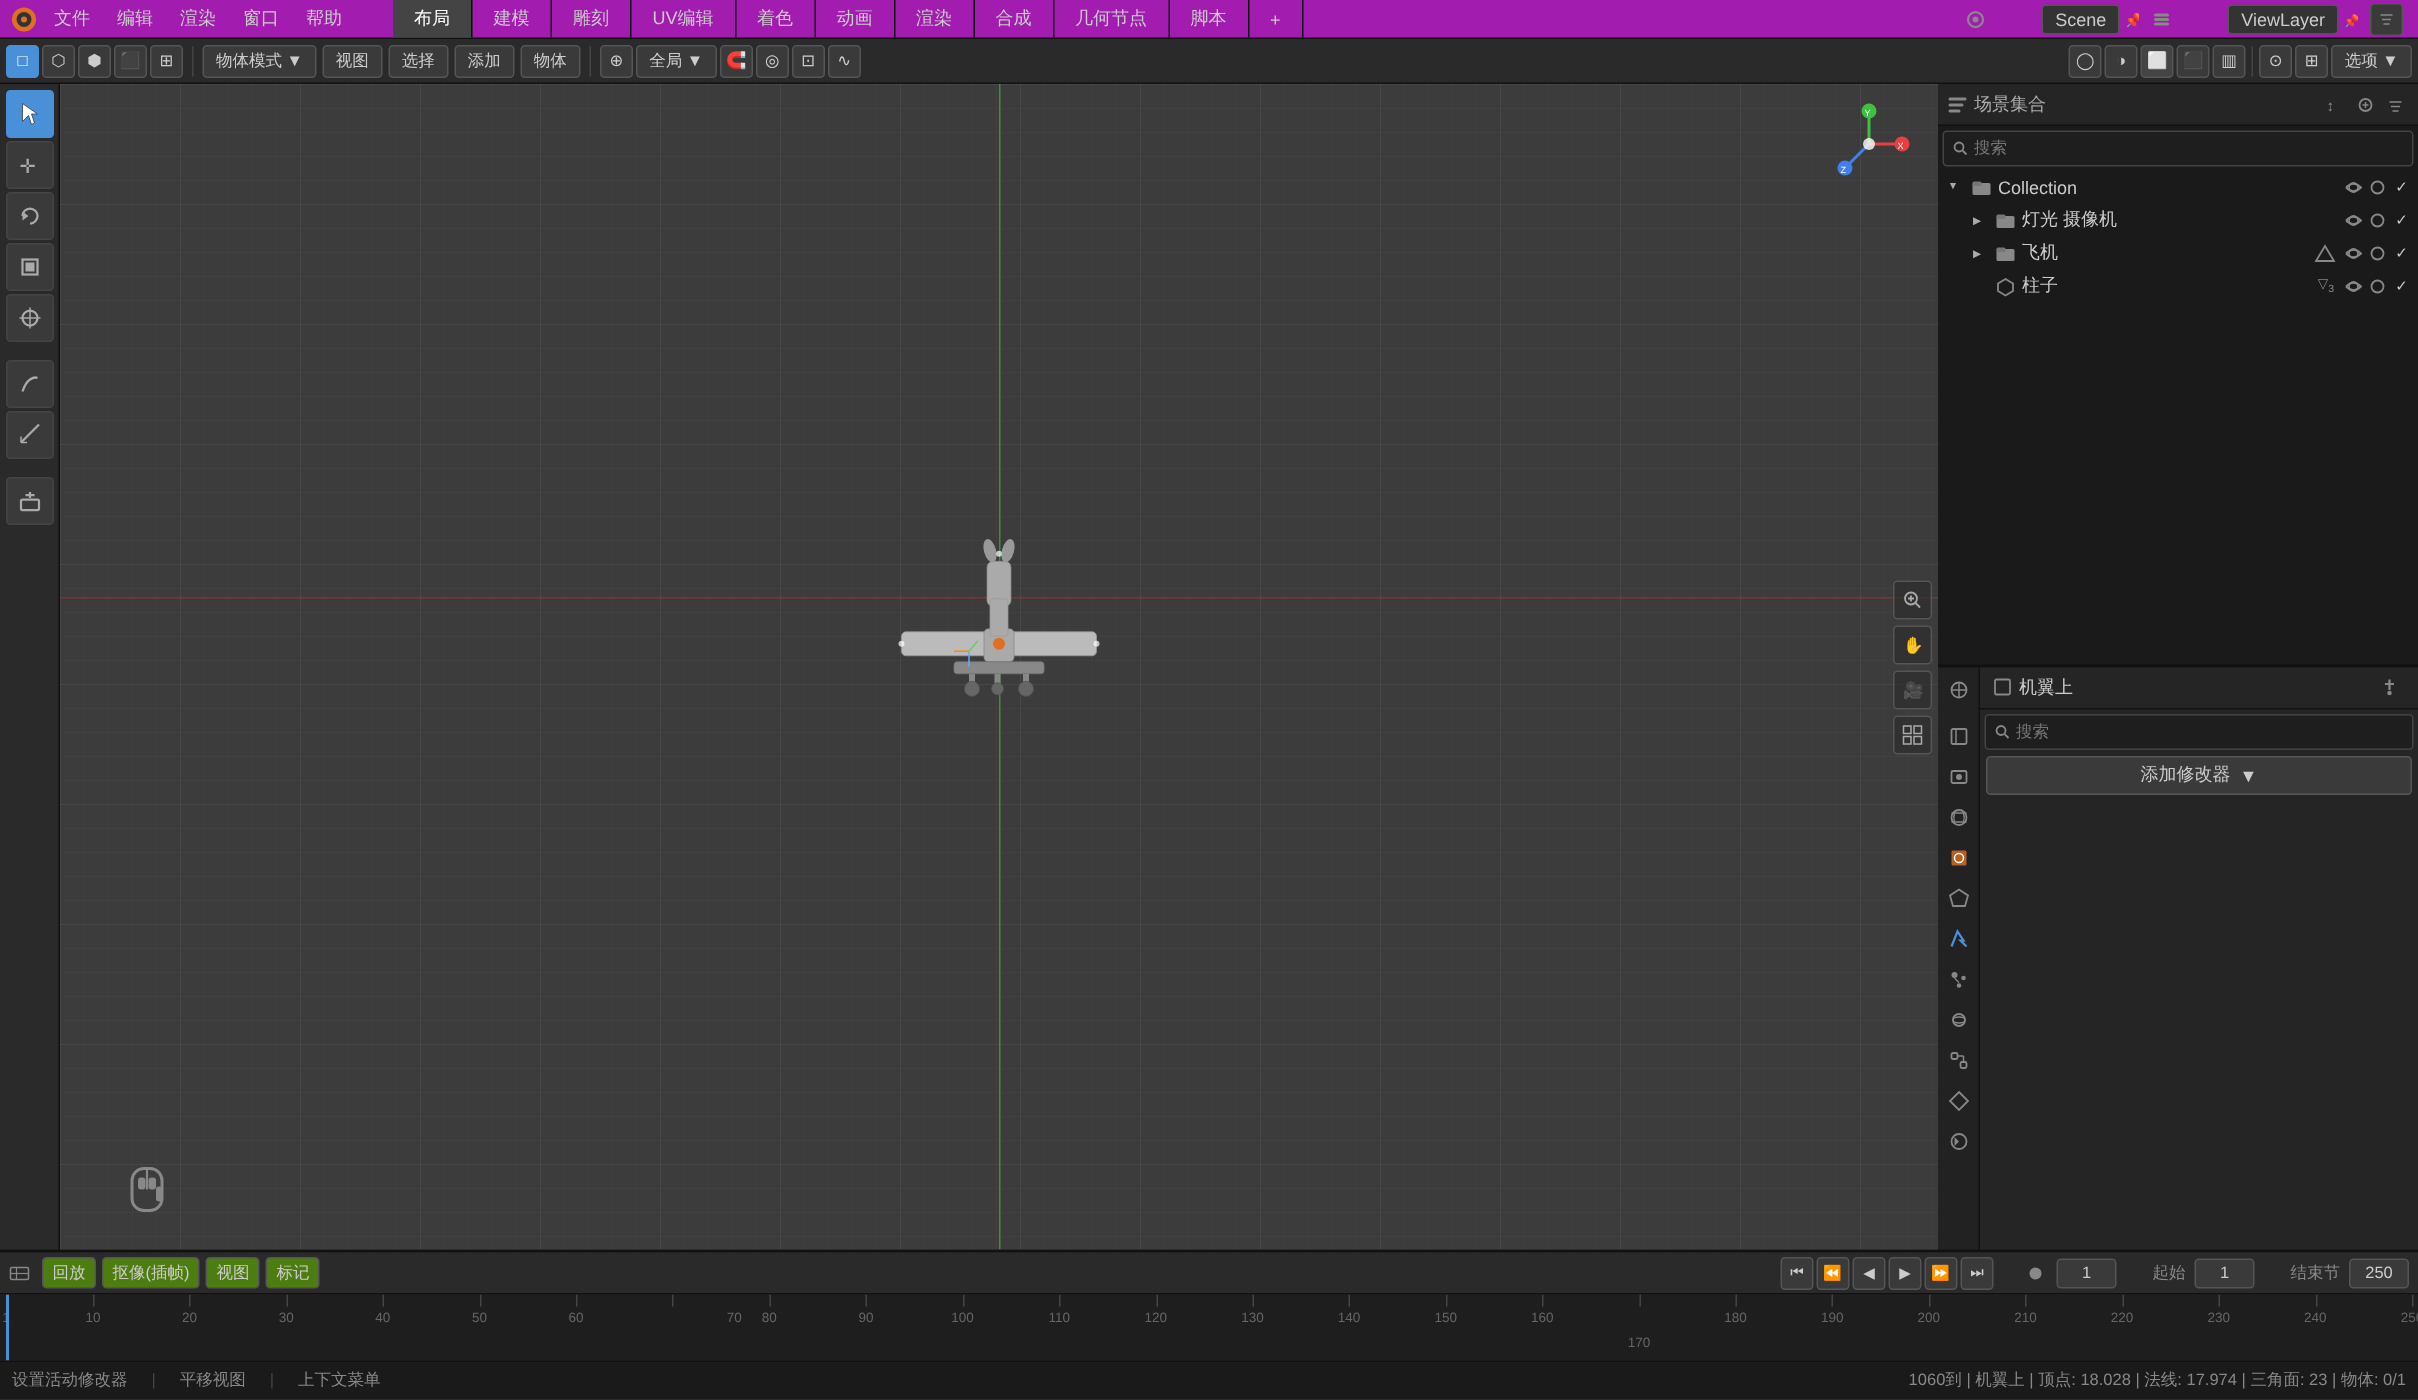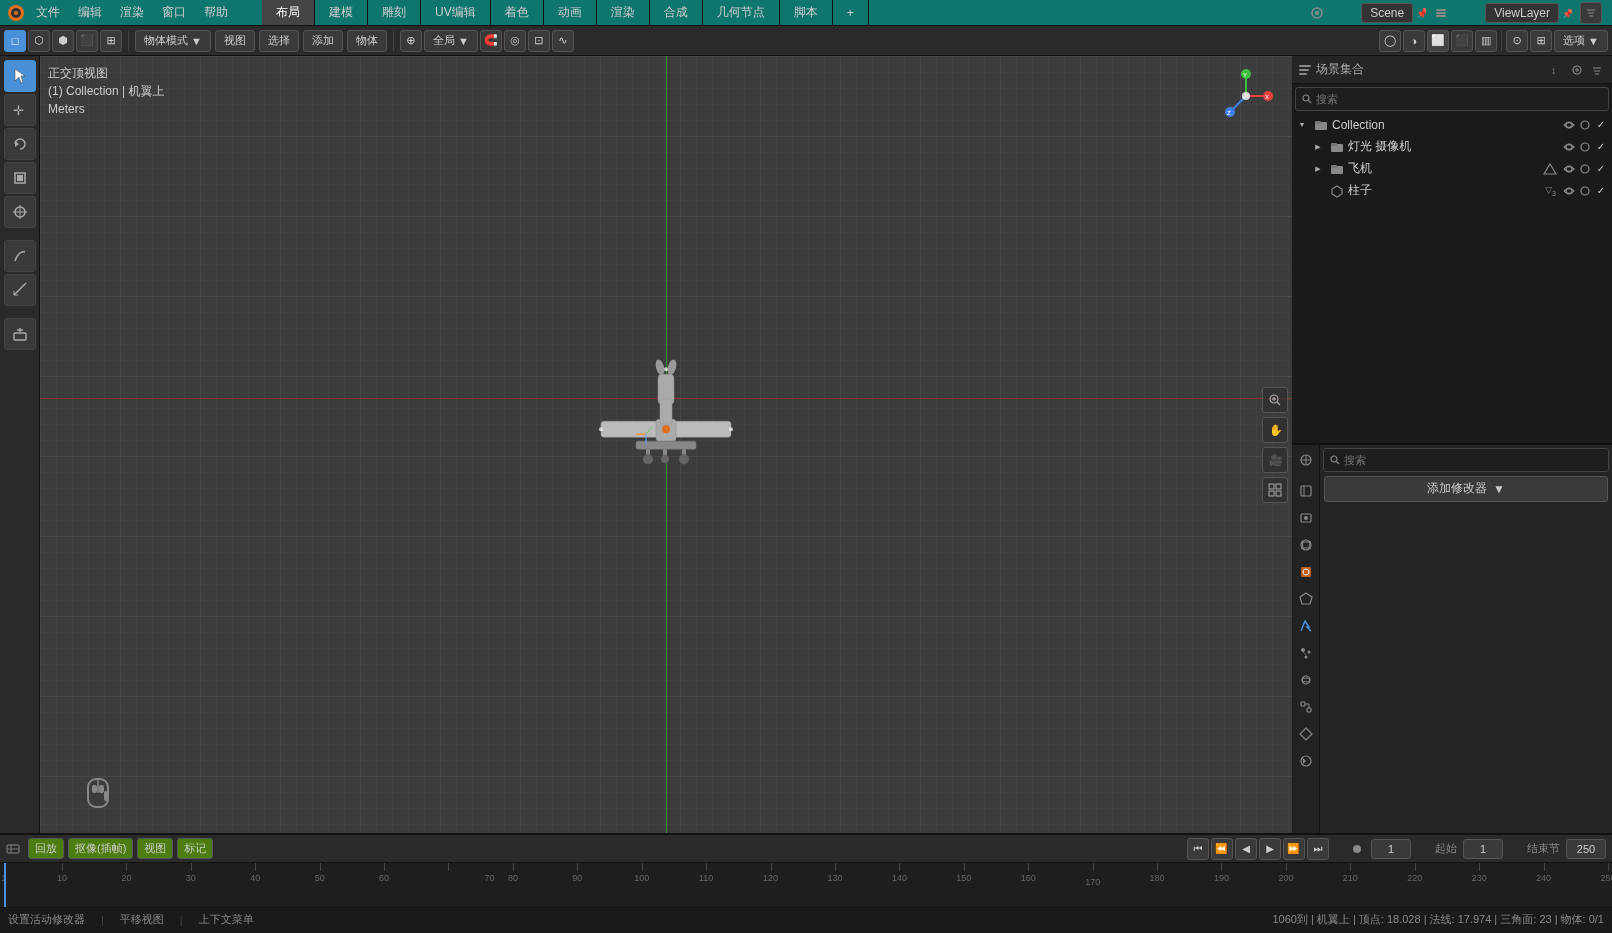--- a/index.html
+++ b/index.html
@@ -11,21 +11,21 @@
       font-size: 12px;
       color: #ccc;
       overflow: hidden;
       position: relative;
     }
 
     
     #top-menu {
       width: 100%;
       height: 26px;
-      background: #0f766e;
+      background: #a21caf;
       display: flex;
       align-items: center;
       border-bottom: 1px solid #111;
       position: relative;
       z-index: 100;
     }
     .top-menu-left {
       display: flex;
       align-items: center;
       gap: 2px;
@@ -683,25 +683,20 @@
   </div>
 
   <div id="viewport">
 
     <div class="grid-bg" style="width:100%;height:100%;position:absolute;top:0;left:0;"></div>
 
     <div class="h-line" style="top:44%;background:rgba(200,40,40,0.5);"></div>
 
     <div class="v-line" style="left:50%;background:rgba(60,180,60,0.7);"></div>
 
-    <div class="viewport-info">
-      <div style="font-size:12px;color:#ccc;">正交顶视图</div>
-      <div style="font-size:12px;color:#ccc;">(1) Collection | 机翼上</div>
-      <div style="font-size:12px;color:#ccc;">Meters</div>
-    </div>
 
     <div class="airplane-container">
       <svg width="160" height="140" viewBox="-80 -70 160 140">
 
         <rect x="-8" y="-55" width="16" height="30" rx="4" fill="#aaa" stroke="#888" stroke-width="0.5"></rect>
 
         <ellipse cx="-6" cy="-62" rx="4" ry="8" fill="#999" transform="rotate(-15 -6 -62)"></ellipse>
         <ellipse cx="6" cy="-62" rx="4" ry="8" fill="#999" transform="rotate(15 6 -62)"></ellipse>
 
         <rect x="-65" y="-8" width="130" height="16" rx="3" fill="#bbb" stroke="#999" stroke-width="0.5"></rect>
@@ -1022,20 +1017,33 @@
         <div class="prop-icon">
           <svg width="14" height="14" viewBox="0 0 14 14">
               <circle cx="7" cy="7" r="5" fill="none" stroke="#888" stroke-width="1.2"></circle>
               <path d="M4 4 L7 7 L4 10" fill="#888"></path>
             </svg>
         </div>
       </div>
 
       <div class="prop-content">
 
+        <div class="panel-header" style="height:28px;padding:0 8px;gap:4px;">
+          <svg width="14" height="14" viewBox="0 0 14 14">
+            <rect x="2" y="2" width="10" height="10" rx="1" fill="none" stroke="#888" stroke-width="1.2"></rect>
+          </svg>
+          <span style="font-size:12px;color:#ccc;flex:1;">机翼上</span>
+          <div class="toolbar-icon-btn" style="border:none;background:transparent;">
+            <svg width="12" height="12" viewBox="0 0 12 12">
+                <line x1="6" y1="1" x2="6" y2="8" stroke="#888" stroke-width="1.5"></line>
+                <circle cx="6" cy="10" r="1.5" fill="#888"></circle>
+                <line x1="3" y1="4" x2="9" y2="4" stroke="#888" stroke-width="1.2"></line>
+              </svg>
+          </div>
+        </div>
 
         <div class="prop-search-bar">
           <svg width="10" height="10" viewBox="0 0 10 10">
             <circle cx="4" cy="4" r="3" fill="none" stroke="#888" stroke-width="1.2"></circle>
             <line x1="6.5" y1="6.5" x2="9" y2="9" stroke="#888" stroke-width="1.2"></line>
           </svg>
           <input class="search-input" type="text" placeholder="搜索" style="">
         </div>
 
         <div class="add-mod-btn">
@@ -1126,21 +1134,21 @@
         <div style="position: absolute; left: 770.57px; top: 10px; font-size: 9px; color: rgb(102, 102, 102); transform: translateX(-50%); white-space: nowrap;">120</div>
         <div style="position: absolute; left: 834.988px; top: 0px; width: 1px; height: 8px; background: rgb(68, 68, 68);"></div>
         <div style="position: absolute; left: 834.988px; top: 10px; font-size: 9px; color: rgb(102, 102, 102); transform: translateX(-50%); white-space: nowrap;">130</div>
         <div style="position: absolute; left: 899.406px; top: 0px; width: 1px; height: 8px; background: rgb(68, 68, 68);"></div>
         <div style="position: absolute; left: 899.406px; top: 10px; font-size: 9px; color: rgb(102, 102, 102); transform: translateX(-50%); white-space: nowrap;">140</div>
         <div style="position: absolute; left: 963.823px; top: 0px; width: 1px; height: 8px; background: rgb(68, 68, 68);"></div>
         <div style="position: absolute; left: 963.823px; top: 10px; font-size: 9px; color: rgb(102, 102, 102); transform: translateX(-50%); white-space: nowrap;">150</div>
         <div style="position: absolute; left: 1028.24px; top: 0px; width: 1px; height: 8px; background: rgb(68, 68, 68);"></div>
         <div style="position: absolute; left: 1028.24px; top: 10px; font-size: 9px; color: rgb(102, 102, 102); transform: translateX(-50%); white-space: nowrap;">160</div>
         <div style="position: absolute; left: 1092.66px; top: 0px; width: 1px; height: 8px; background: rgb(68, 68, 68);"></div>
-        <div style="position: absolute; left: 1092.66px; top: 14px; font-size: 9px; color: rgb(102, 102, 102); transform: translateX(-50%); white-space: nowrap;">170</div>
+        <div style="position: absolute; left: 1092.66px; top: 27px; font-size: 9px; color: rgb(102, 102, 102); transform: translateX(-50%); white-space: nowrap;">170</div>
         <div style="position: absolute; left: 1157.08px; top: 0px; width: 1px; height: 8px; background: rgb(68, 68, 68);"></div>
         <div style="position: absolute; left: 1157.08px; top: 10px; font-size: 9px; color: rgb(102, 102, 102); transform: translateX(-50%); white-space: nowrap;">180</div>
         <div style="position: absolute; left: 1221.49px; top: 0px; width: 1px; height: 8px; background: rgb(68, 68, 68);"></div>
         <div style="position: absolute; left: 1221.49px; top: 10px; font-size: 9px; color: rgb(102, 102, 102); transform: translateX(-50%); white-space: nowrap;">190</div>
         <div style="position: absolute; left: 1285.91px; top: 0px; width: 1px; height: 8px; background: rgb(68, 68, 68);"></div>
         <div style="position: absolute; left: 1285.91px; top: 10px; font-size: 9px; color: rgb(102, 102, 102); transform: translateX(-50%); white-space: nowrap;">200</div>
         <div style="position: absolute; left: 1350.33px; top: 0px; width: 1px; height: 8px; background: rgb(68, 68, 68);"></div>
         <div style="position: absolute; left: 1350.33px; top: 10px; font-size: 9px; color: rgb(102, 102, 102); transform: translateX(-50%); white-space: nowrap;">210</div>
         <div style="position: absolute; left: 1414.75px; top: 0px; width: 1px; height: 8px; background: rgb(68, 68, 68);"></div>
         <div style="position: absolute; left: 1414.75px; top: 10px; font-size: 9px; color: rgb(102, 102, 102); transform: translateX(-50%); white-space: nowrap;">220</div>

